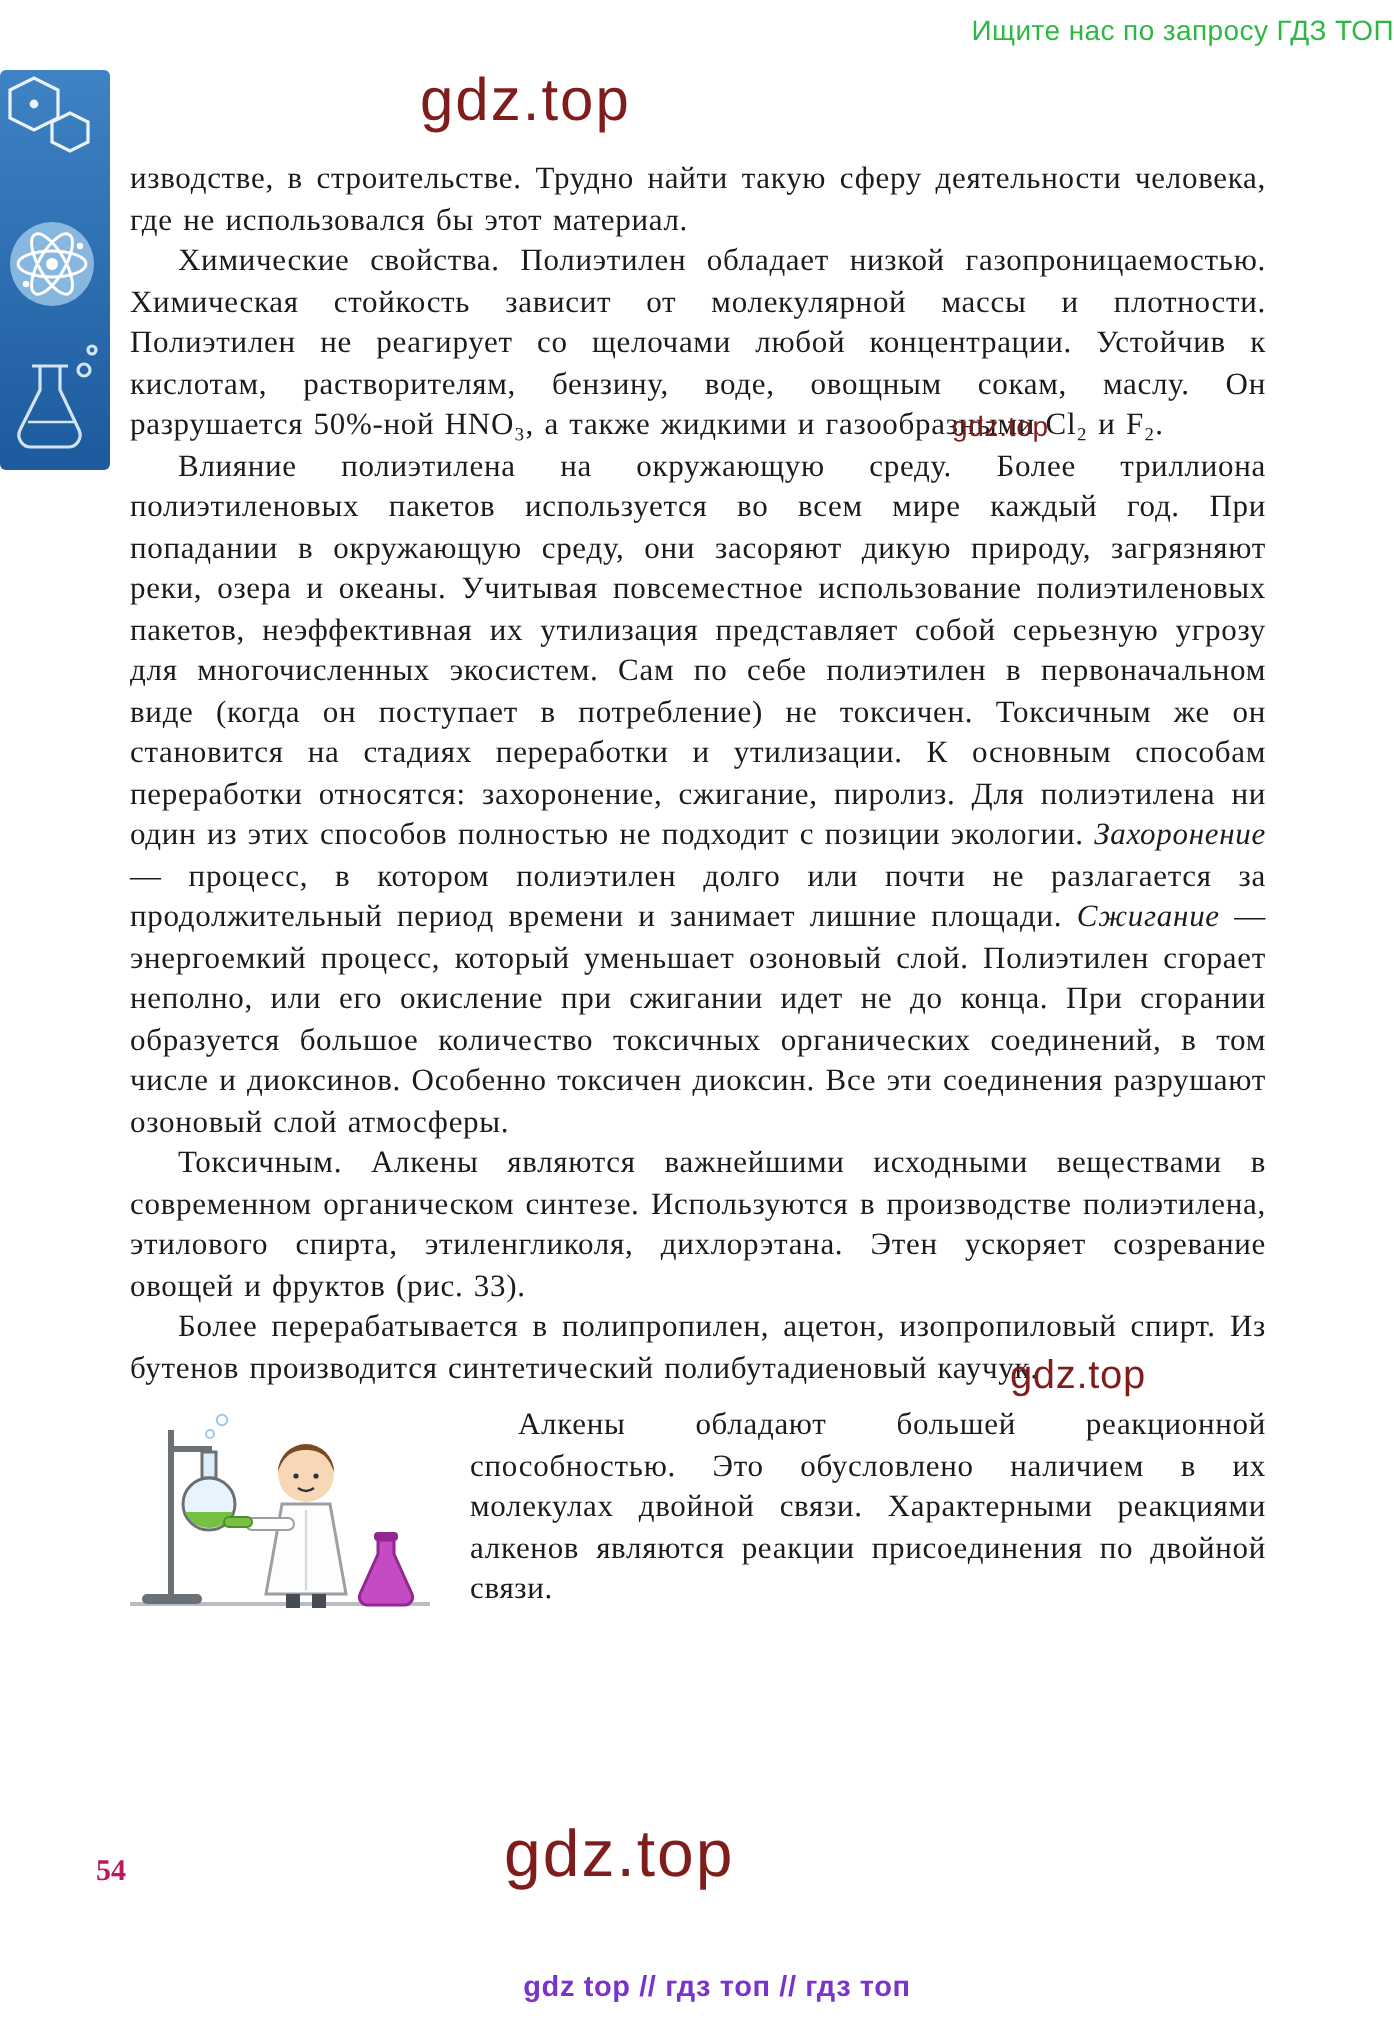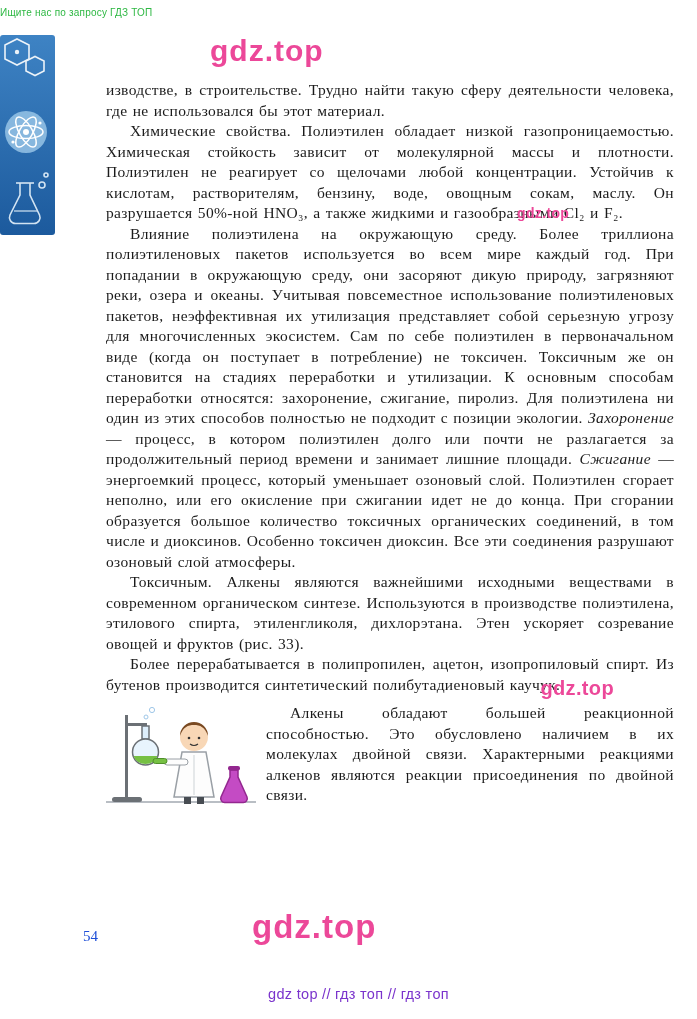--- a/index.html
+++ b/index.html
@@ -6,58 +6,58 @@
   html,body { background:#e9e9e9; }
   body { font-family:"Liberation Serif", serif; }
 
   .page {
     position:relative; width:697px; height:1019px; margin:0 auto;
     background:#ffffff; overflow:hidden;
   }
 
   .banner {
     position:absolute; top:7px; left:0; width:100%;
-    text-align:left; font-family:"Liberation Sans", sans-serif;
-    font-size:10px; font-weight:500; color:#2eb843; letter-spacing:.2px;
+    text-align:right; font-family:"Liberation Sans", sans-serif;
+    font-size:14px; font-weight:500; color:#2eb843; letter-spacing:.2px;
   }
 
   .wm {
-    font-family:"Liberation Sans", sans-serif; font-weight:700; color:#ec4899;
+    font-family:"Liberation Sans", sans-serif; font-weight:400; color:#7f1d1d;
   }
   .wm-top    { position:absolute; top:34px; left:210px; font-size:30px; letter-spacing:1px; }
   .wm-inline { position:absolute; left:387px; bottom:0; font-size:14px; }
   .wm-mid    { text-align:right; padding-right:60px; font-size:20px; line-height:22px; margin-top:-18px; }
   .wm-bottom { position:absolute; top:908px; left:252px; font-size:33px; letter-spacing:1px; }
 
   .side-art { position:absolute; top:35px; left:0; width:55px; height:200px; }
 
   .content {
     position:absolute; top:80px; left:65px; width:568px;
     font-size:15.5px; line-height:20.5px; color:#1b1b1b;
-    text-align:justify; letter-spacing:.35px; word-spacing:1px;margin-left:41px;
+    text-align:justify; letter-spacing:.35px; word-spacing:1px;
   }
   .content p { margin:0; text-indent:24px; }
   .content p.noind { text-indent:0; }
   .content b { font-weight:400; }
   .content i { }
   .rel { position:relative; }
 
-  .figure-row { display:flex; gap:10px; margin-top:4px; align-items:flex-start; }
+  .figure-row { display:flex; gap:20px; margin-top:4px; align-items:flex-start; }
   .figure { width:150px; height:105px; flex:none; }
   .fig-text { flex:1; }
 
   .page-number {
-    position:absolute; top:928px; left:83px;
-    font-size:15px; font-weight:400; color:#1d4ed8;
+    position:absolute; top:928px; left:48px;
+    font-size:15px; font-weight:700; color:#be185d;
   }
 
   .footer {
     position:absolute; top:986px; left:0; width:100%;
     text-align:center; font-family:"Liberation Sans", sans-serif;
-    font-size:14.5px; font-weight:400; color:#7a33cc; letter-spacing:.3px;padding-left:20px;
+    font-size:14.5px; font-weight:700; color:#7a33cc; letter-spacing:.3px;padding-left:20px;
   }
 </style>
 </head>
 <body>
 
 <div class="page">
 
   <div class="banner">Ищите нас по запросу ГДЗ ТОП</div>
 
   <div class="wm wm-top">gdz.top</div>

